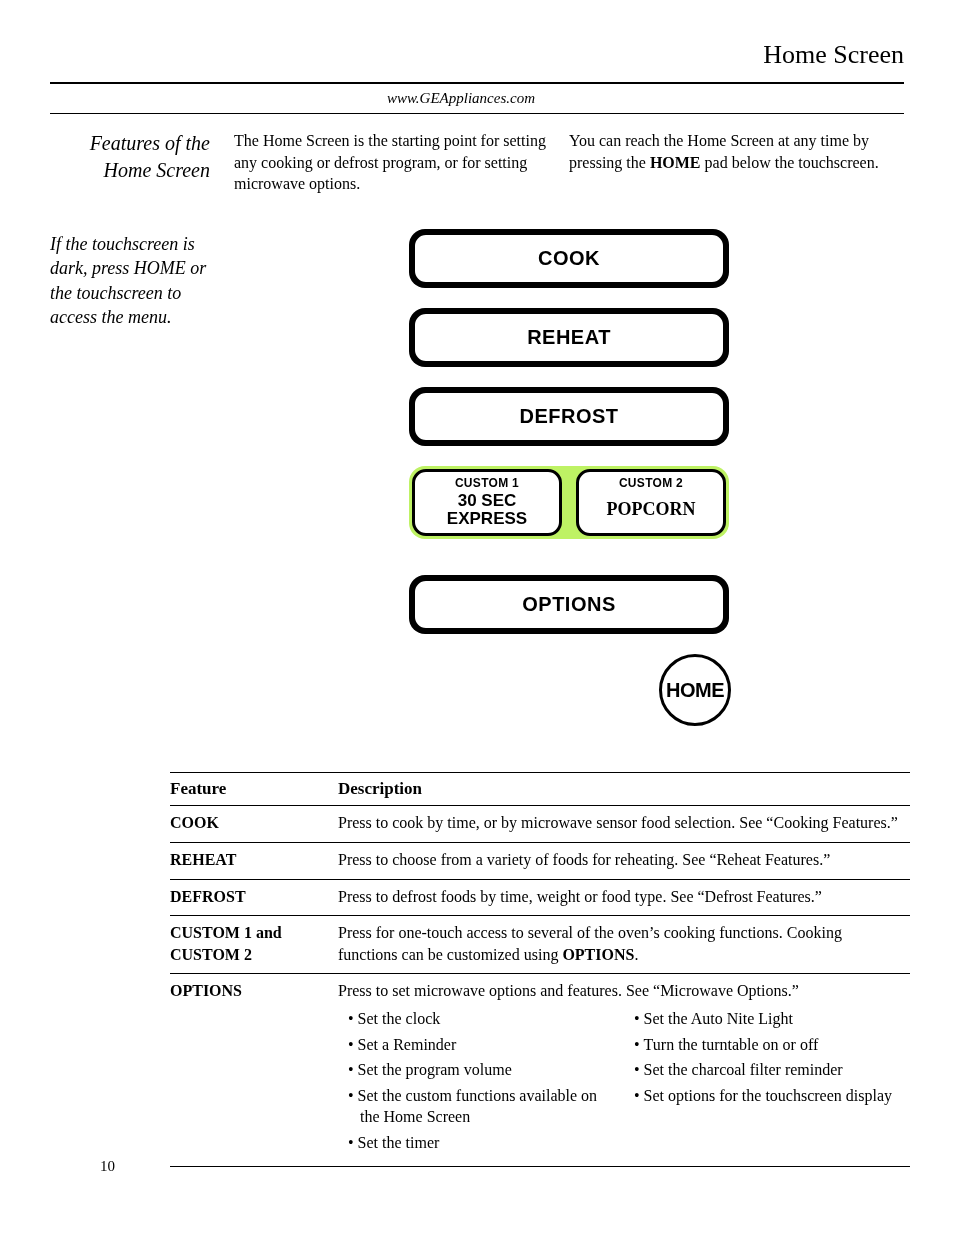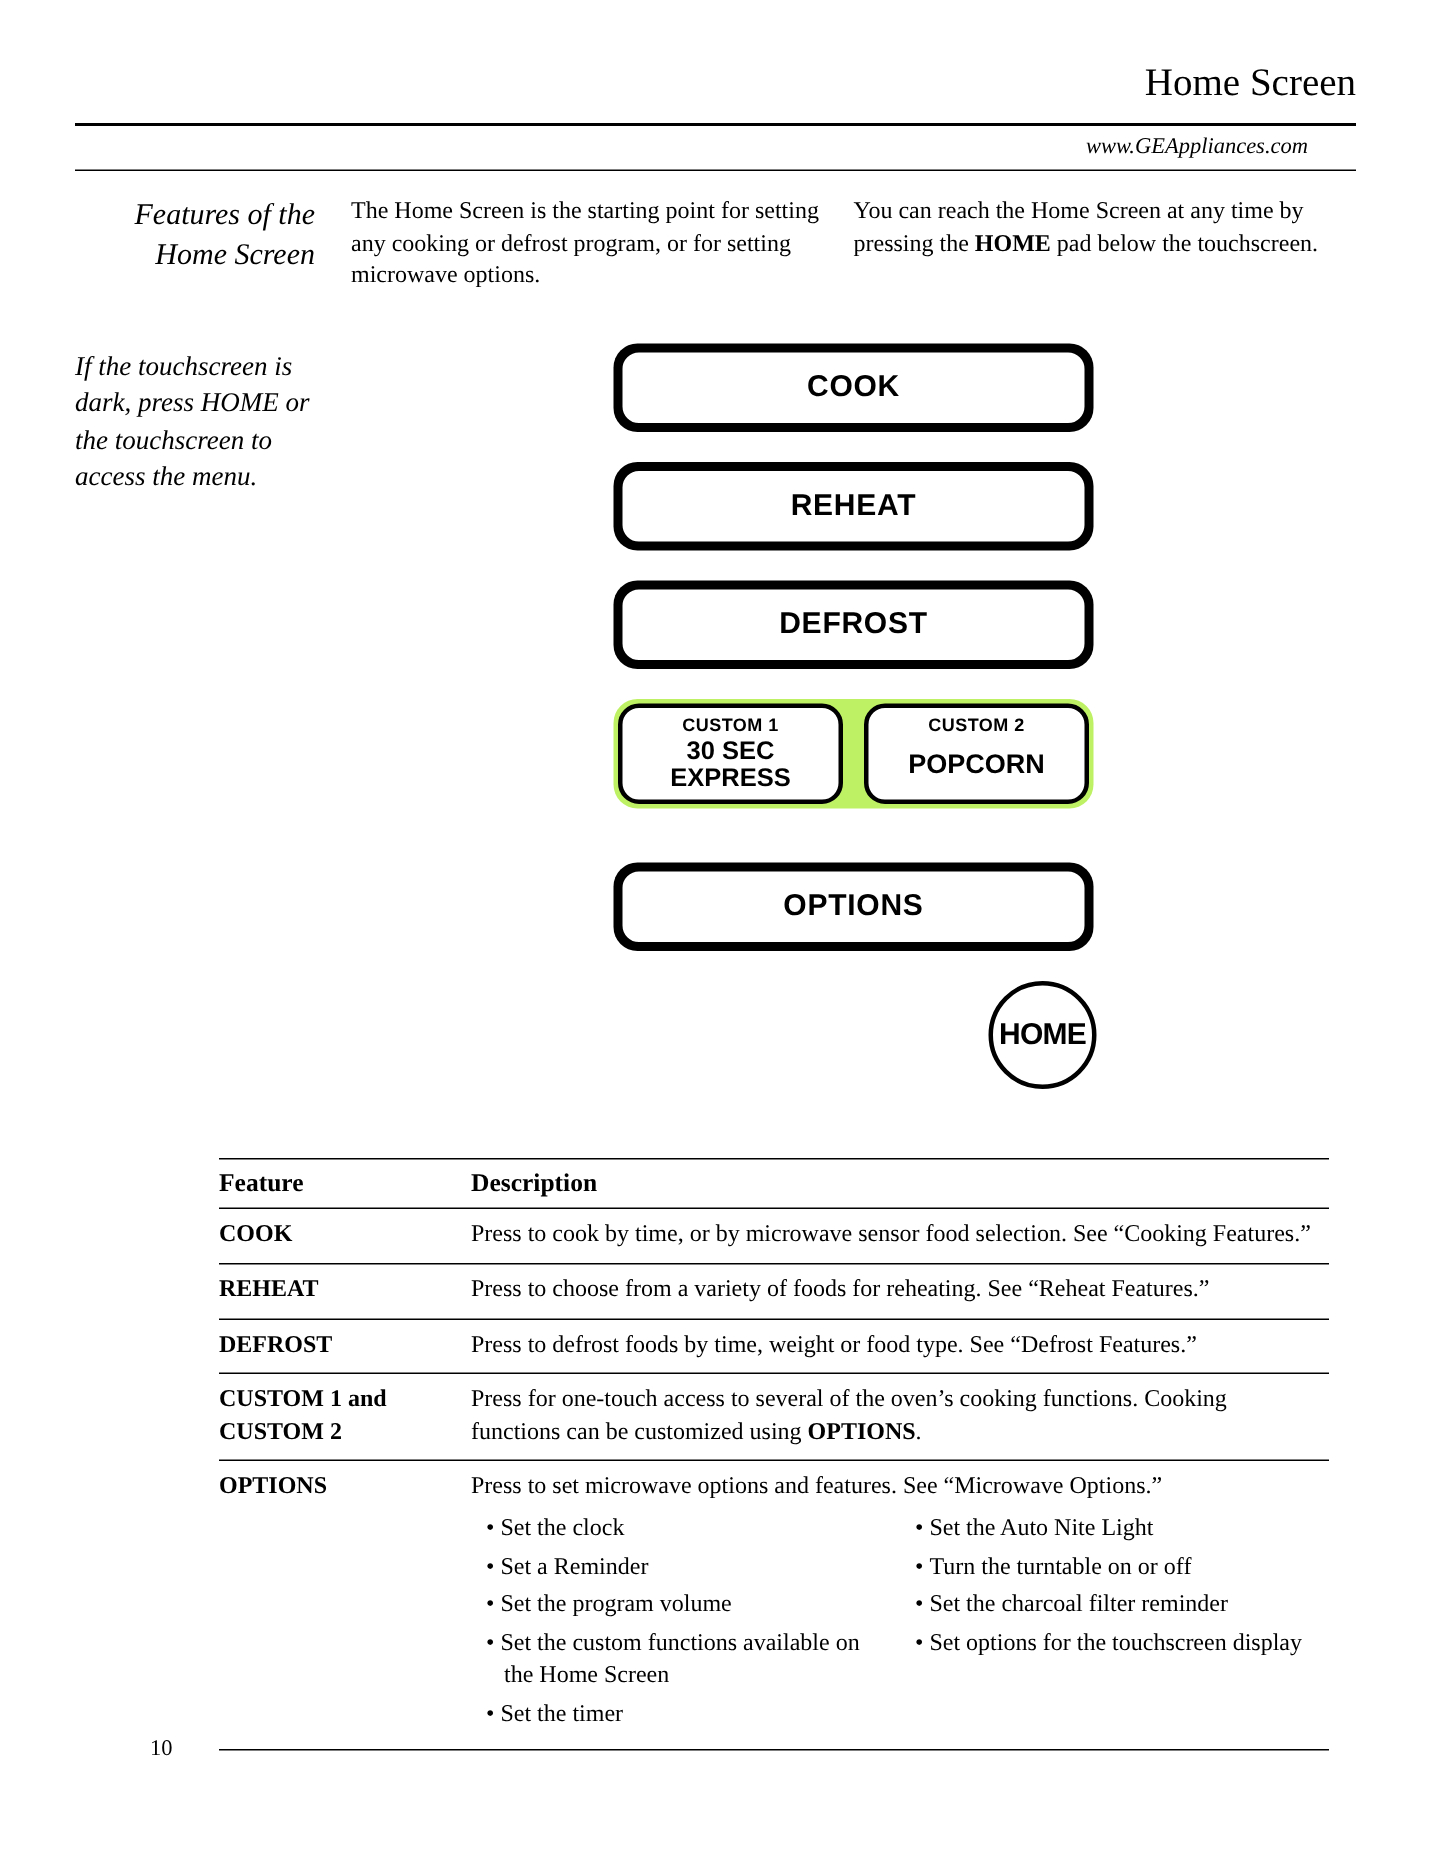--- a/index.html
+++ b/index.html
@@ -23,21 +23,21 @@
     margin: 0 0 4px 0;
     padding-bottom: 6px;
   }
   .header-rule {
     border: none;
     border-top: 2px solid #000;
     margin: 0 0 6px 0;
     width: 100%;
   }
   .url {
-    text-align: right;
+    text-align: center;
     font-style: italic;
     font-family: "Times New Roman", Times, serif;
     font-size: 15px;
     margin-bottom: 6px;
     margin-right: 32px;
   }
   .header-rule2 {
     border: none;
     border-top: 1.5px solid #000;
     margin: 0 0 16px 0;
@@ -121,20 +121,21 @@
   }
   .ui-half .big {
     font-size: 17px;
     line-height: 1.05;
     margin-top: 2px;
   }
   .ui-half.center-big .big {
     font-size: 18px;
     padding-top: 8px;
     padding-bottom: 2px;
+    font-family: Liberation Serif, serif;
   }
   .home-circle-wrap {
     text-align: right;
     margin-top: 10px;
     margin-right: -2px;
   }
   .home-circle {
     display: inline-flex;
     align-items: center;
     justify-content: center;
@@ -143,21 +144,21 @@
     border: 3px solid #000;
     border-radius: 50%;
     font-family: Arial, Helvetica, sans-serif;
     font-weight: 900;
     font-size: 20px;
     letter-spacing: -0.5px;
     box-sizing: border-box;
   }
   table.features {
     width: 740px;
-    margin: 28px 0 0 96px;
+    margin: 28px 0 0 120px;
     border-collapse: collapse;
     font-size: 16px;
   }
   table.features th {
     text-align: left;
     font-family: "Times New Roman", Times, serif;
     font-weight: bold;
     font-size: 17px;
     border-top: 1.5px solid #000;
     border-bottom: 1.5px solid #000;

